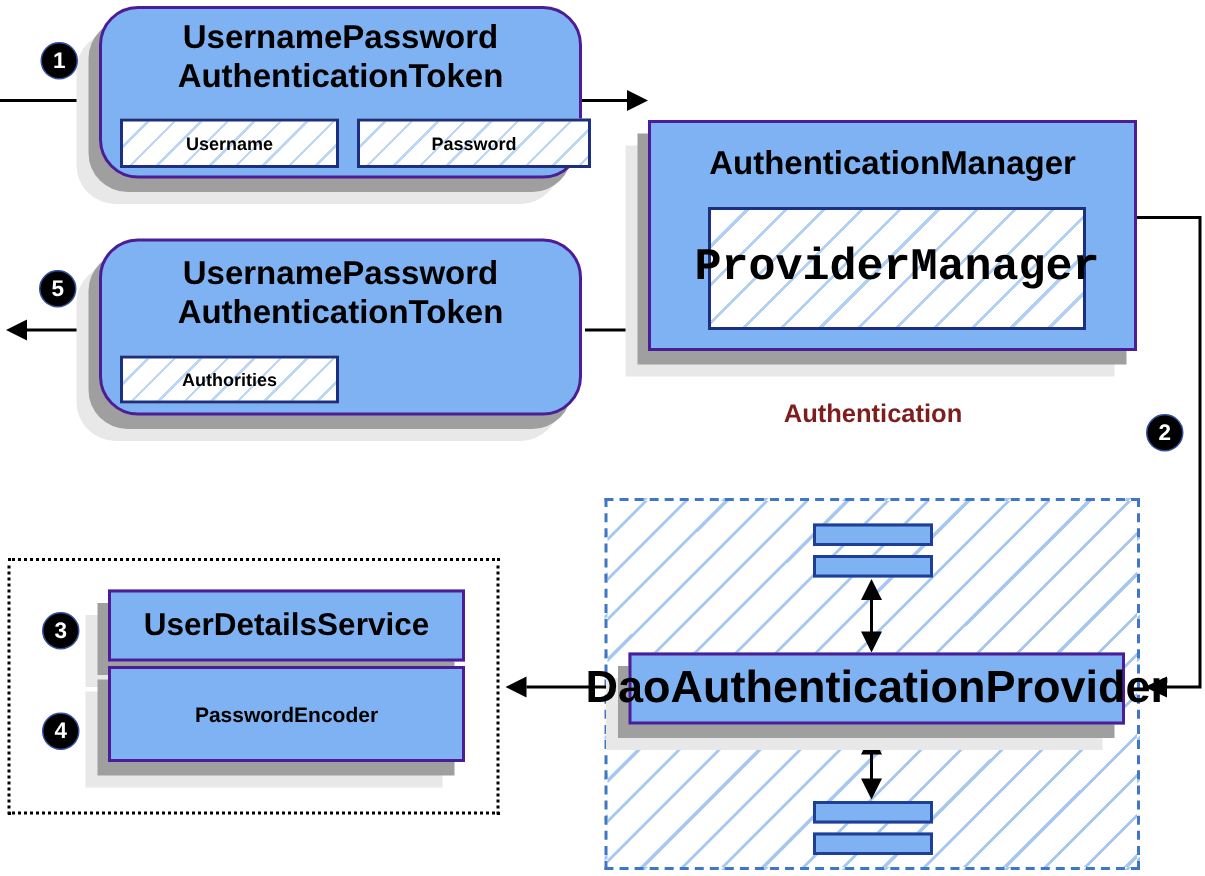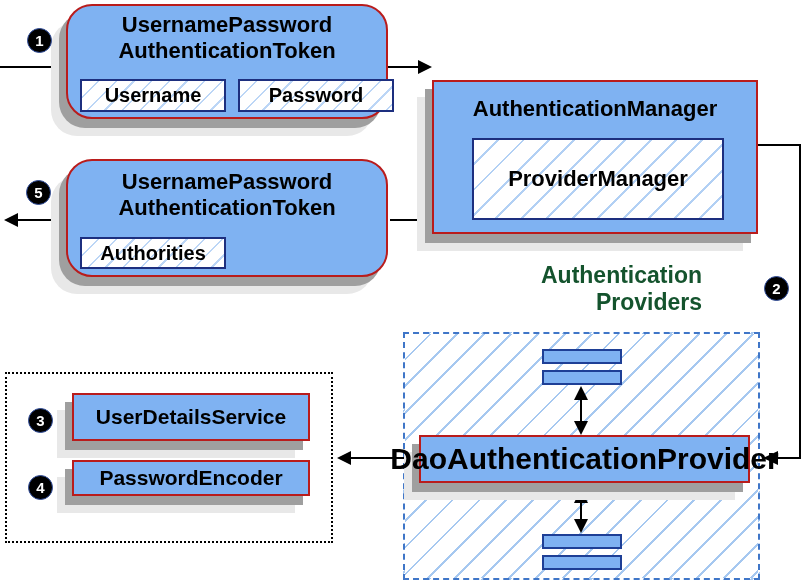--- a/index.html
+++ b/index.html
@@ -14,21 +14,21 @@
   .canvas * { box-sizing: border-box; }
 
   
   .panel   { position: absolute; z-index: 1; }
   .wires   { position: absolute; left: 0; top: 0; z-index: 2; }
   .node, .badge, .floating-label { position: absolute; z-index: 3; }
 
   
   .node {
     background: #7fb2f2;
-    border: 2px solid #b91c1c;
+    border: 2px solid #4c1d95;
     color: #000;
     font-weight: bold;
     box-shadow: -7px 9px 0 0 #9f9f9f, -15px 17px 0 0 #e8e8e8;
   }
   .node.rounded { border-radius: 26px; }
   .node .node-title {
     position: absolute;
     left: 0; right: 0;
     text-align: center;
     font-size: 22px;
@@ -44,27 +44,28 @@
   .inner-box {
     position: absolute;
     background-color: #ffffff;
     background-image: repeating-linear-gradient(135deg,
       transparent 0px, transparent 11px, #bcd6f6 11px, #bcd6f6 12.5px);
     border: 2px solid #1d2f7f;
     display: flex;
     align-items: center;
     justify-content: center;
     font-weight: bold;
-    font-size: 20px;
+    font-size: 12px;
     color: #000;
   }
   .inner-box.wide-hatch {
     background-image: repeating-linear-gradient(135deg,
       transparent 0px, transparent 16px, #b2d0f4 16px, #b2d0f4 18px);
-    font-size: 22px;
+    font-size: 30px;
+    font-family: Liberation Mono, monospace;
   }
 
   
   .providers-panel {
     background-color: #ffffff;
     background-image: repeating-linear-gradient(135deg,
       transparent 0px, transparent 17px, #a6c8f0 17px, #a6c8f0 19px);
     border: 2px dashed #3f76c8;
   }
 
@@ -94,25 +95,25 @@
     color: #ffffff;
     font-weight: bold;
     font-size: 15px;
     display: flex;
     align-items: center;
     justify-content: center;
   }
 
   
   .floating-label {
-    color: #14532d;
+    color: #7f1d1d;
     font-weight: bold;
-    font-size: 23px;
+    font-size: 17px;
     line-height: 27px;
-    text-align: right;
+    text-align: center;
   }
 </style>
 </head>
 <body>
 
 <div class="canvas">
 
   <div class="panel providers-panel" style="left:403px; top:332px; width:357px; height:248px;"></div>
 
   <div class="panel services-panel" style="left:5px; top:372px; width:328px; height:171px;"></div>
@@ -163,33 +164,32 @@
   <div class="node rounded" style="left:66px; top:159px; width:322px; height:118px;">
     <div class="node-title" style="top:8px;">
       <div>UsernamePassword</div>
       <div>AuthenticationToken</div>
     </div>
     <div class="inner-box" style="left:12px; top:76px; width:146px; height:32px;">Authorities</div>
   </div>
 
   <div class="floating-label" style="left:462px; top:262px; width:240px;">
     <div>Authentication</div>
-    <div>Providers</div>
   </div>
 
   <div class="bar" style="left:542px; top:349px;"></div>
   <div class="bar" style="left:542px; top:370px;"></div>
   <div class="bar" style="left:542px; top:534px;"></div>
   <div class="bar" style="left:542px; top:555px;"></div>
 
   <div class="node center-text" style="left:419px; top:435px; width:331px; height:48px; font-size:30px;">DaoAuthenticationProvider</div>
 
   <div class="node center-text" style="left:72px; top:393px; width:238px; height:48px; font-size:21px;">UserDetailsService</div>
 
-  <div class="node center-text" style="left:72px; top:460px; width:238px; height:36px; font-size:21px;">PasswordEncoder</div>
+  <div class="node center-text" style="left:72px; top:444px; width:238px; height:64px; font-size:14px;">PasswordEncoder</div>
 
   <div class="badge" style="left:27px; top:28px;">1</div>
   <div class="badge" style="left:764px; top:276px;">2</div>
   <div class="badge" style="left:28px; top:408px;">3</div>
   <div class="badge" style="left:28px; top:475px;">4</div>
   <div class="badge" style="left:26px; top:180px;">5</div>
 
 </div>
 
 </body></html>

